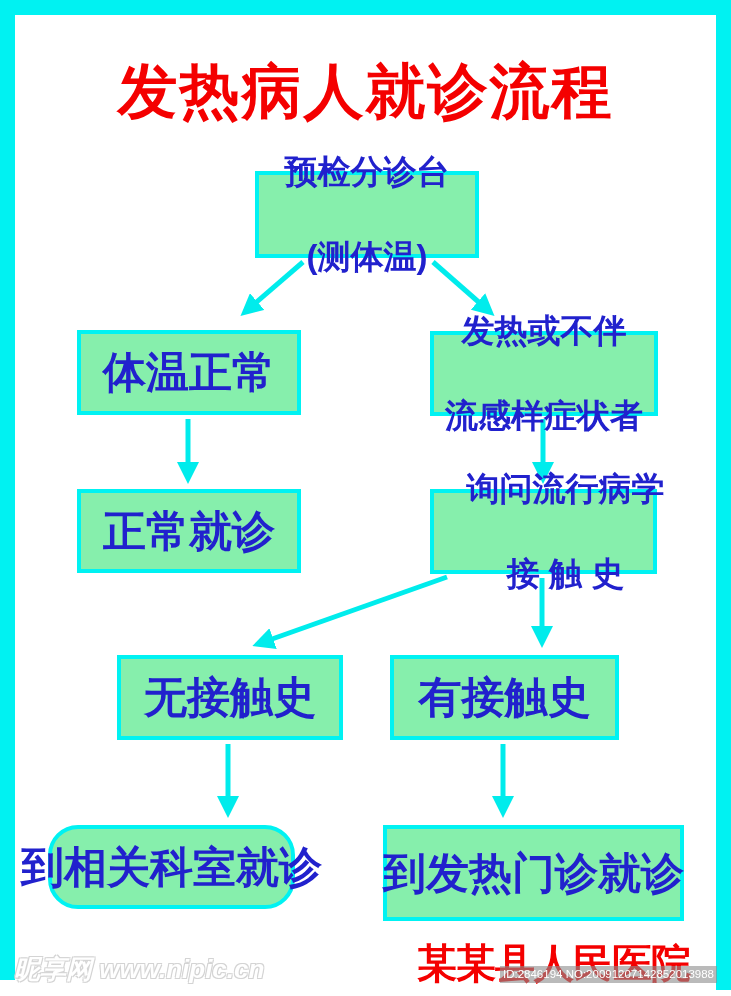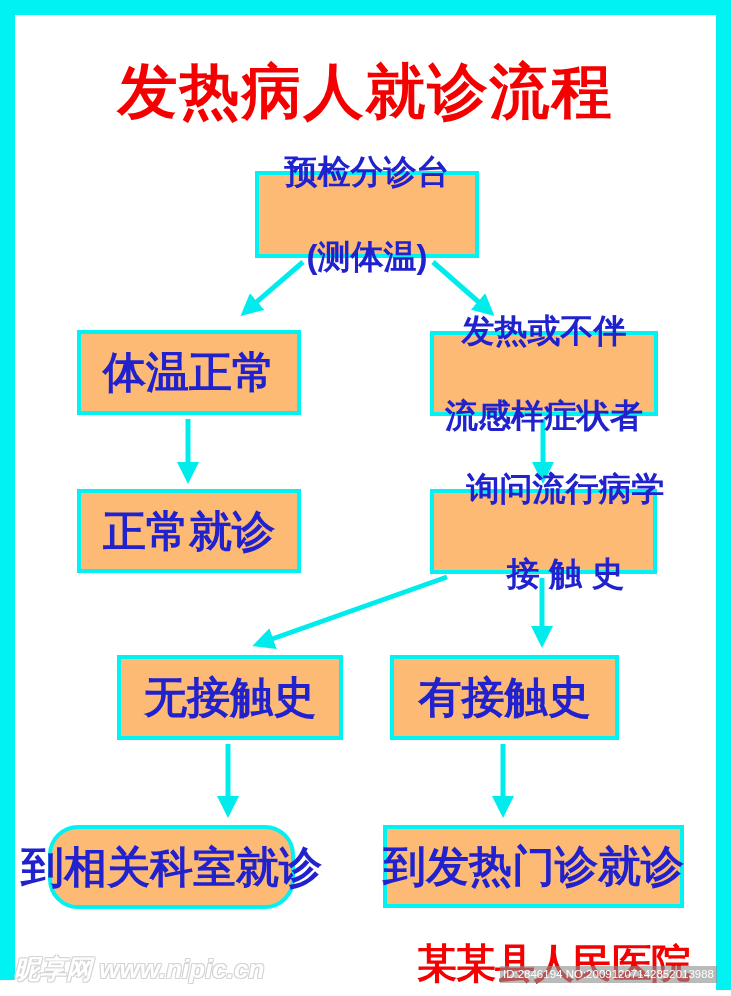--- a/index.html
+++ b/index.html
@@ -26,21 +26,21 @@
     font-weight: 900;
     letter-spacing: 2px;
     color: #f40000;
     white-space: nowrap;
   }
 
   .node {
     position: absolute;
     box-sizing: border-box;
     border: 4px solid #00f2f2;
-    background: #fdba74;
+    background: #86efac;
     display: flex;
     flex-direction: column;
     align-items: center;
     justify-content: center;
     color: #2121cd;
     font-weight: bold;
     text-align: center;
     line-height: 1.22;
     white-space: nowrap;
     gap: 44px;
@@ -49,21 +49,21 @@
   .fs-1line { font-size: 43px; }
 
   #node-triage       { left: 255px; top: 171px; width: 224px; height: 87px; }
   #node-normal-temp  { left:  77px; top: 330px; width: 224px; height: 85px; }
   #node-fever        { left: 430px; top: 331px; width: 228px; height: 85px; }
   #node-normal-visit { left:  77px; top: 489px; width: 224px; height: 84px; }
   #node-ask-history  { left: 430px; top: 489px; width: 227px; height: 85px; padding-left: 44px; }
   #node-no-contact   { left: 117px; top: 655px; width: 226px; height: 85px; }
   #node-has-contact  { left: 390px; top: 655px; width: 229px; height: 85px; }
   #node-dept-visit   { left:  48px; top: 825px; width: 247px; height: 84px; border-radius: 30px; }
-  #node-fever-clinic { left: 383px; top: 825px; width: 301px; height: 83px; }
+  #node-fever-clinic { left: 383px; top: 825px; width: 301px; height: 96px; }
 
   #arrows { position: absolute; left: 0; top: 0; width: 731px; height: 996px; }
 
   .hospital {
     position: absolute;
     top: 936px;
     right: 41px;
     font-size: 40px;
     font-weight: 900;
     letter-spacing: -1px;

